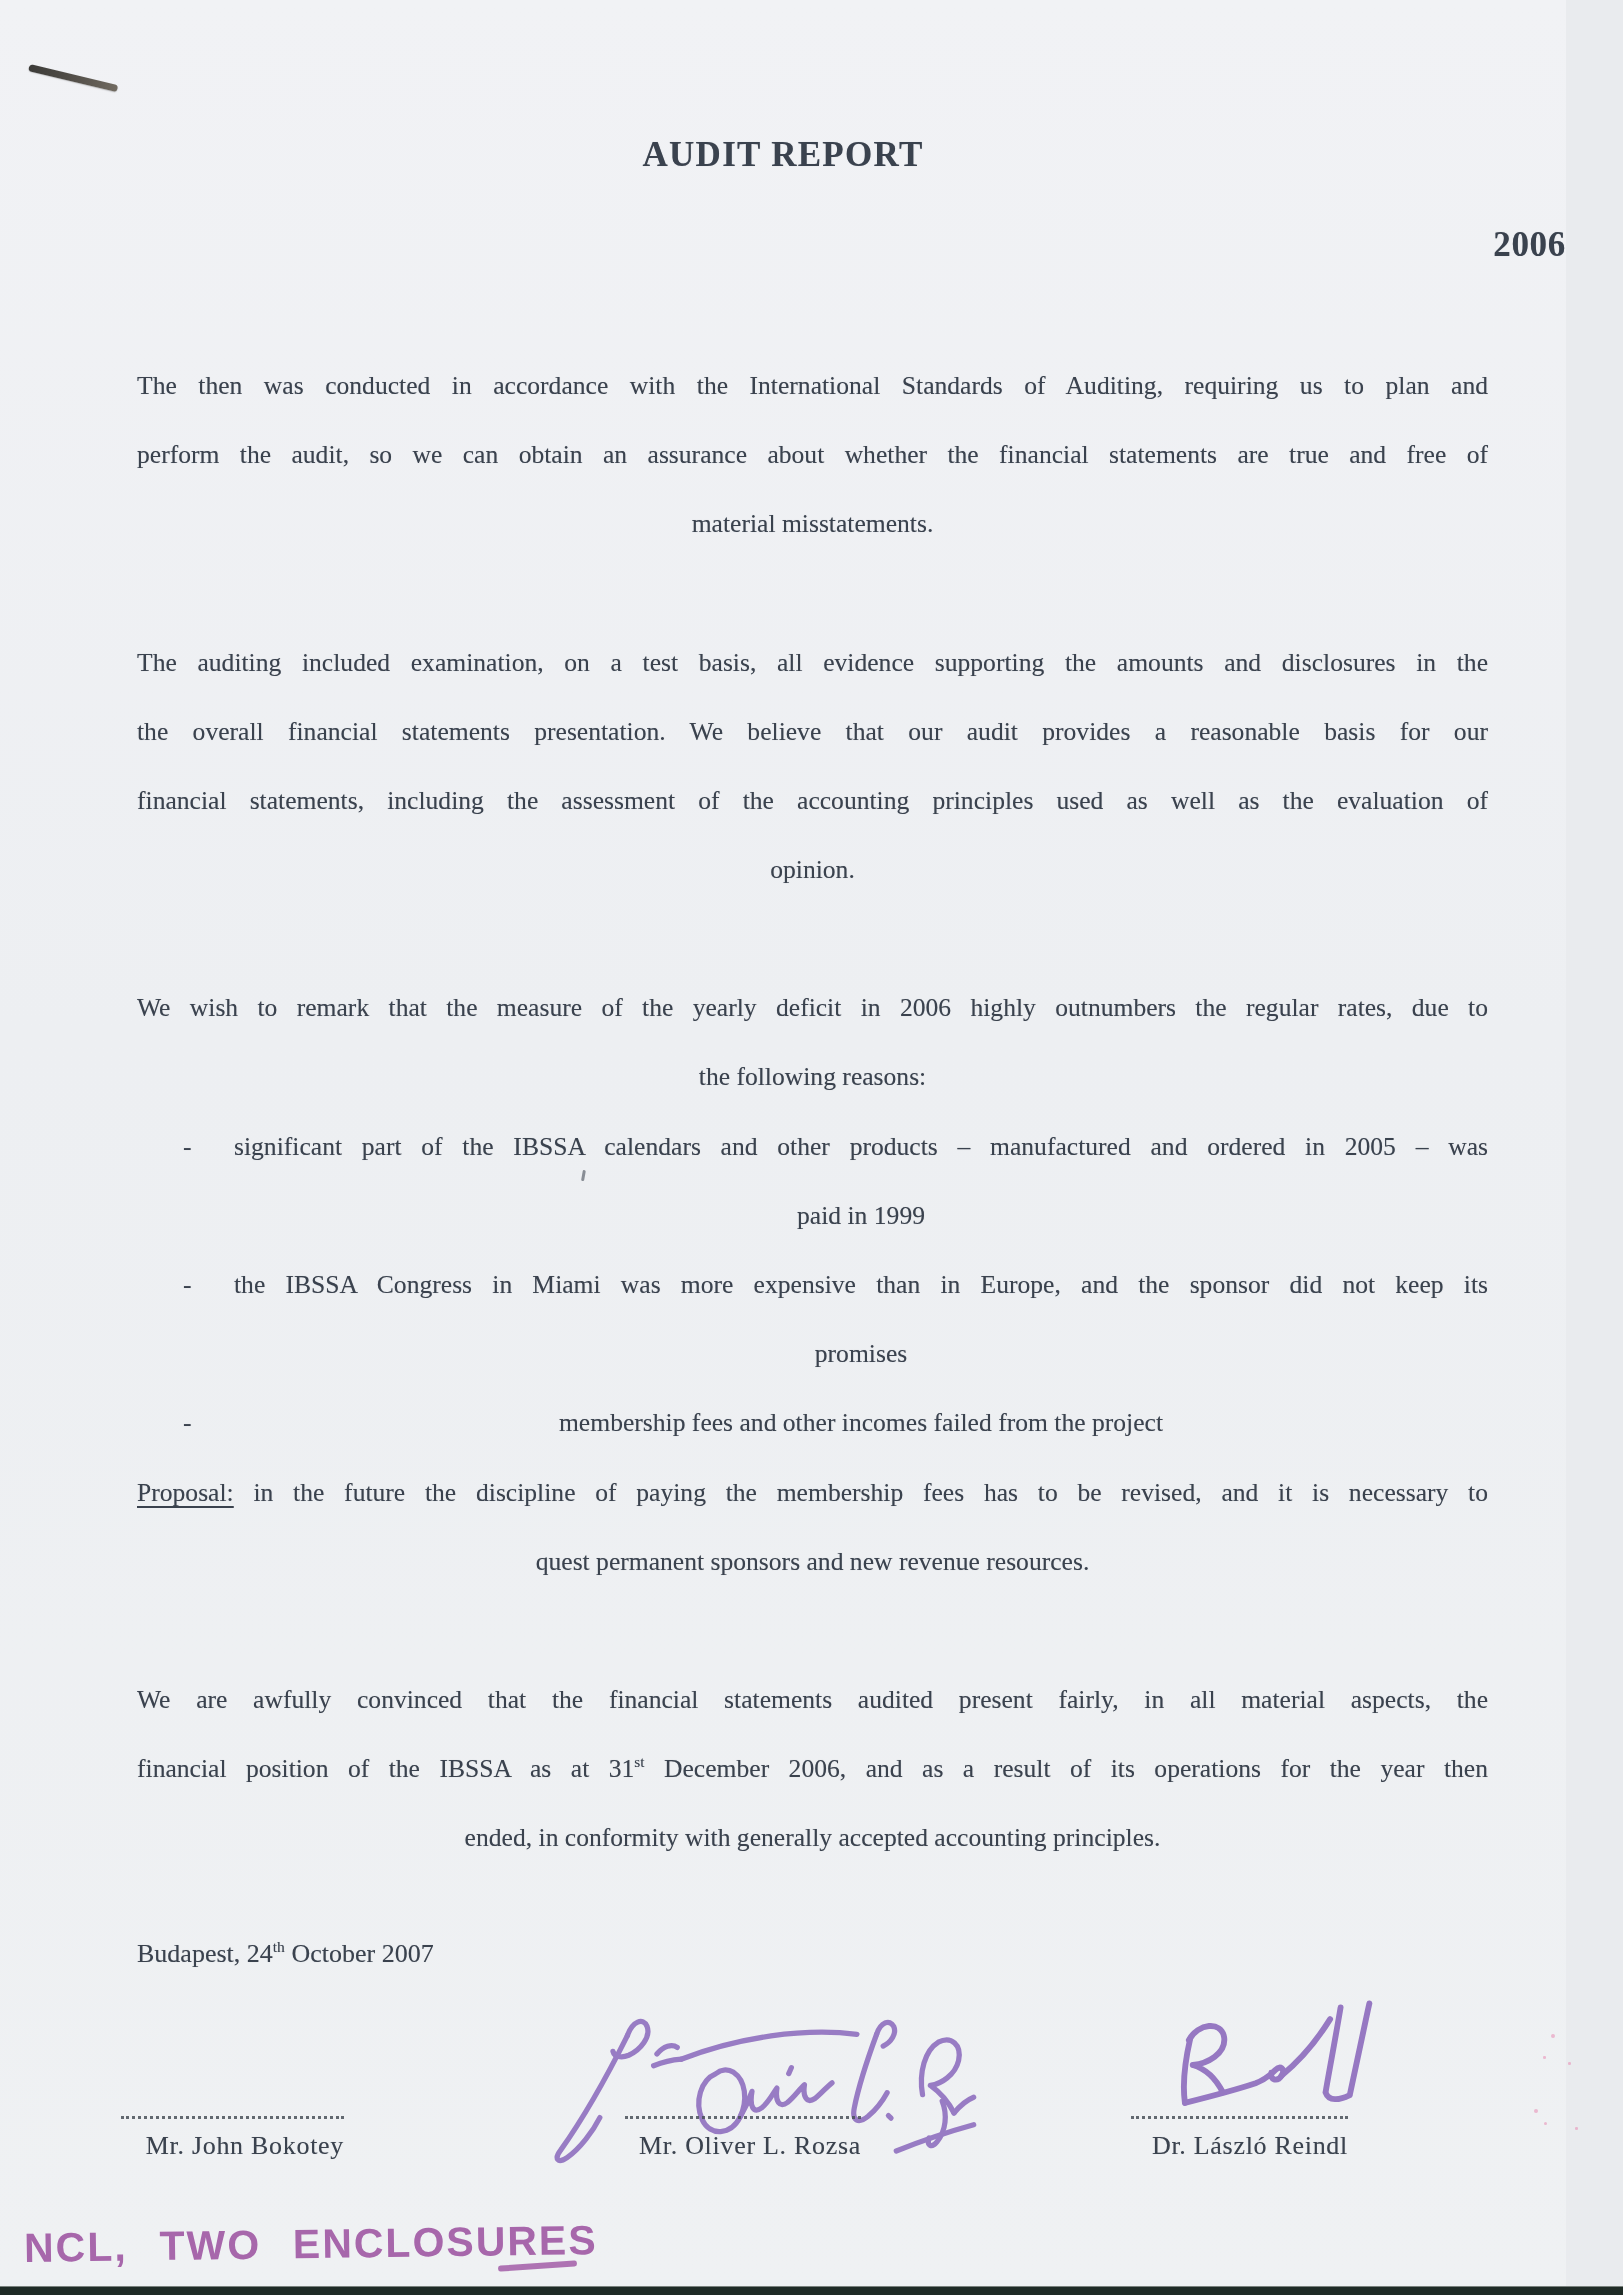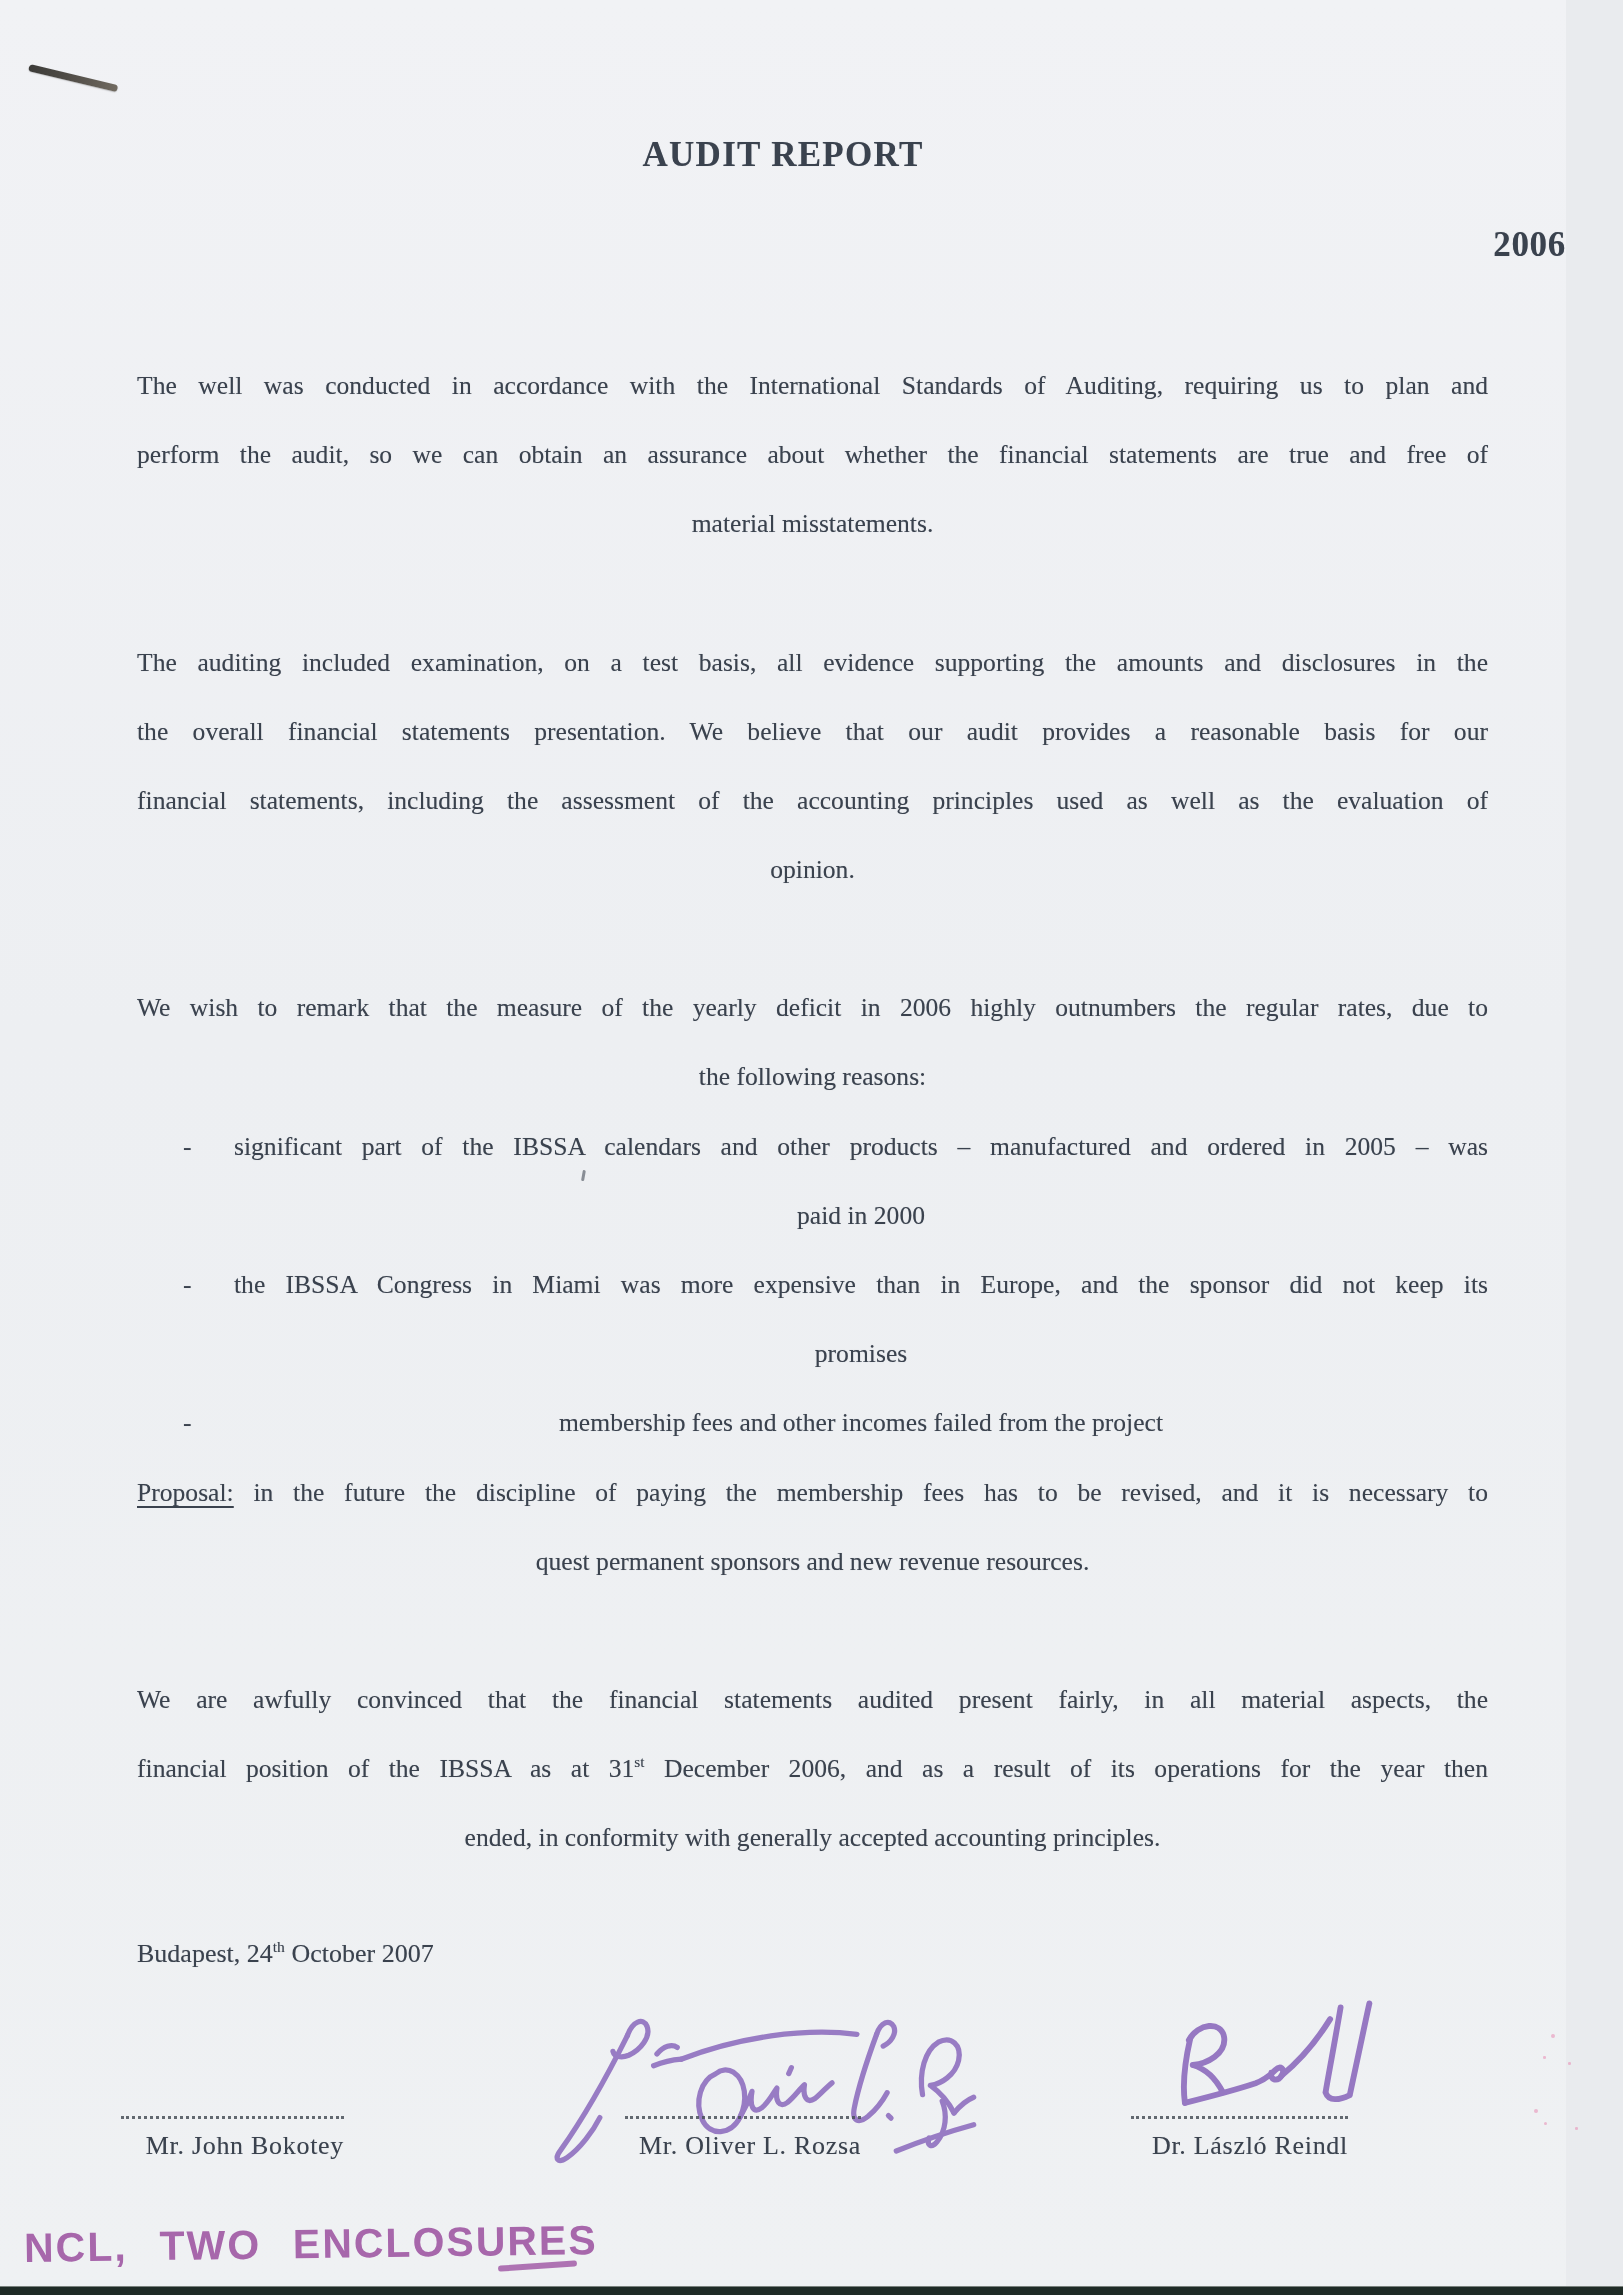--- a/index.html
+++ b/index.html
@@ -85,42 +85,42 @@
 <body>
 
 <div class="page">
 
   <div class="staple"></div>
 
   <div class="title doc-text">AUDIT REPORT</div>
   <div class="year doc-text">2006</div>
 
   <div class="block doc-text b-p1">
-    <div class="line j">The well was conducted in accordance with the International Standards of Auditing, requiring us to plan and</div>
+    <div class="line j">The then was conducted in accordance with the International Standards of Auditing, requiring us to plan and</div>
     <div class="line j">perform the audit, so we can obtain an assurance about whether the financial statements are true and free of</div>
     <div class="line l">material misstatements.</div>
   </div>
 
   <div class="block doc-text b-p2">
     <div class="line j">The auditing included examination, on a test basis, all evidence supporting the amounts and disclosures in the</div>
     <div class="line j">the overall financial statements presentation. We believe that our audit provides a reasonable basis for our</div>
     <div class="line j">financial statements, including the assessment of the accounting principles used as well as the evaluation of</div>
     <div class="line l">opinion.</div>
   </div>
 
   <div class="block doc-text b-p3">
     <div class="line j">We wish to remark that the measure of the yearly deficit in 2006 highly outnumbers the regular rates, due to</div>
     <div class="line l">the following reasons:</div>
   </div>
 
   <div class="block doc-text b-bullets">
     <div class="bullet">
       <span class="dash">-</span>
       <div class="line j">significant part of the IBSSA calendars and other products – manufactured and ordered in 2005 – was</div>
-      <div class="line l">paid in 2000</div>
+      <div class="line l">paid in 1999</div>
     </div>
     <div class="bullet">
       <span class="dash">-</span>
       <div class="line j">the IBSSA Congress in Miami was more expensive than in Europe, and the sponsor did not keep its</div>
       <div class="line l">promises</div>
     </div>
     <div class="bullet">
       <span class="dash">-</span>
       <div class="line l">membership fees and other incomes failed from the project</div>
     </div>

